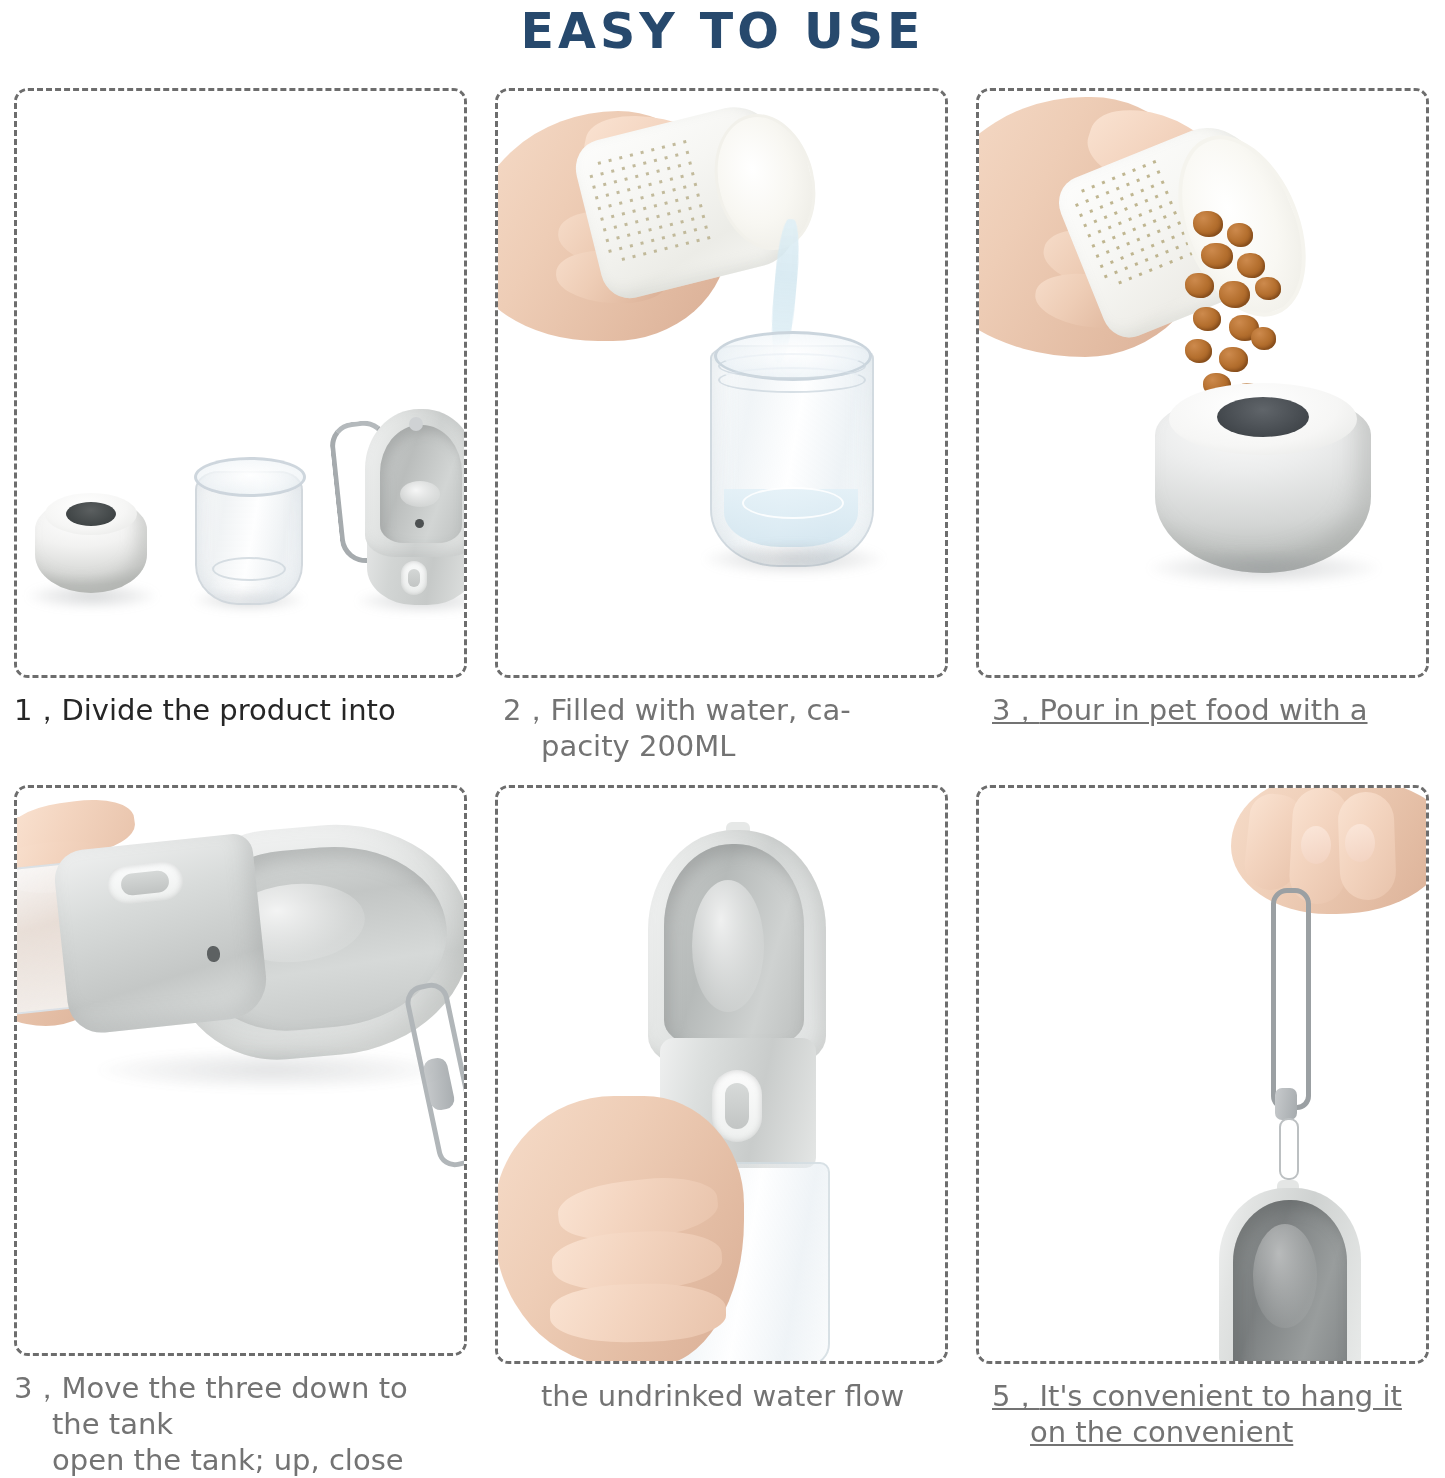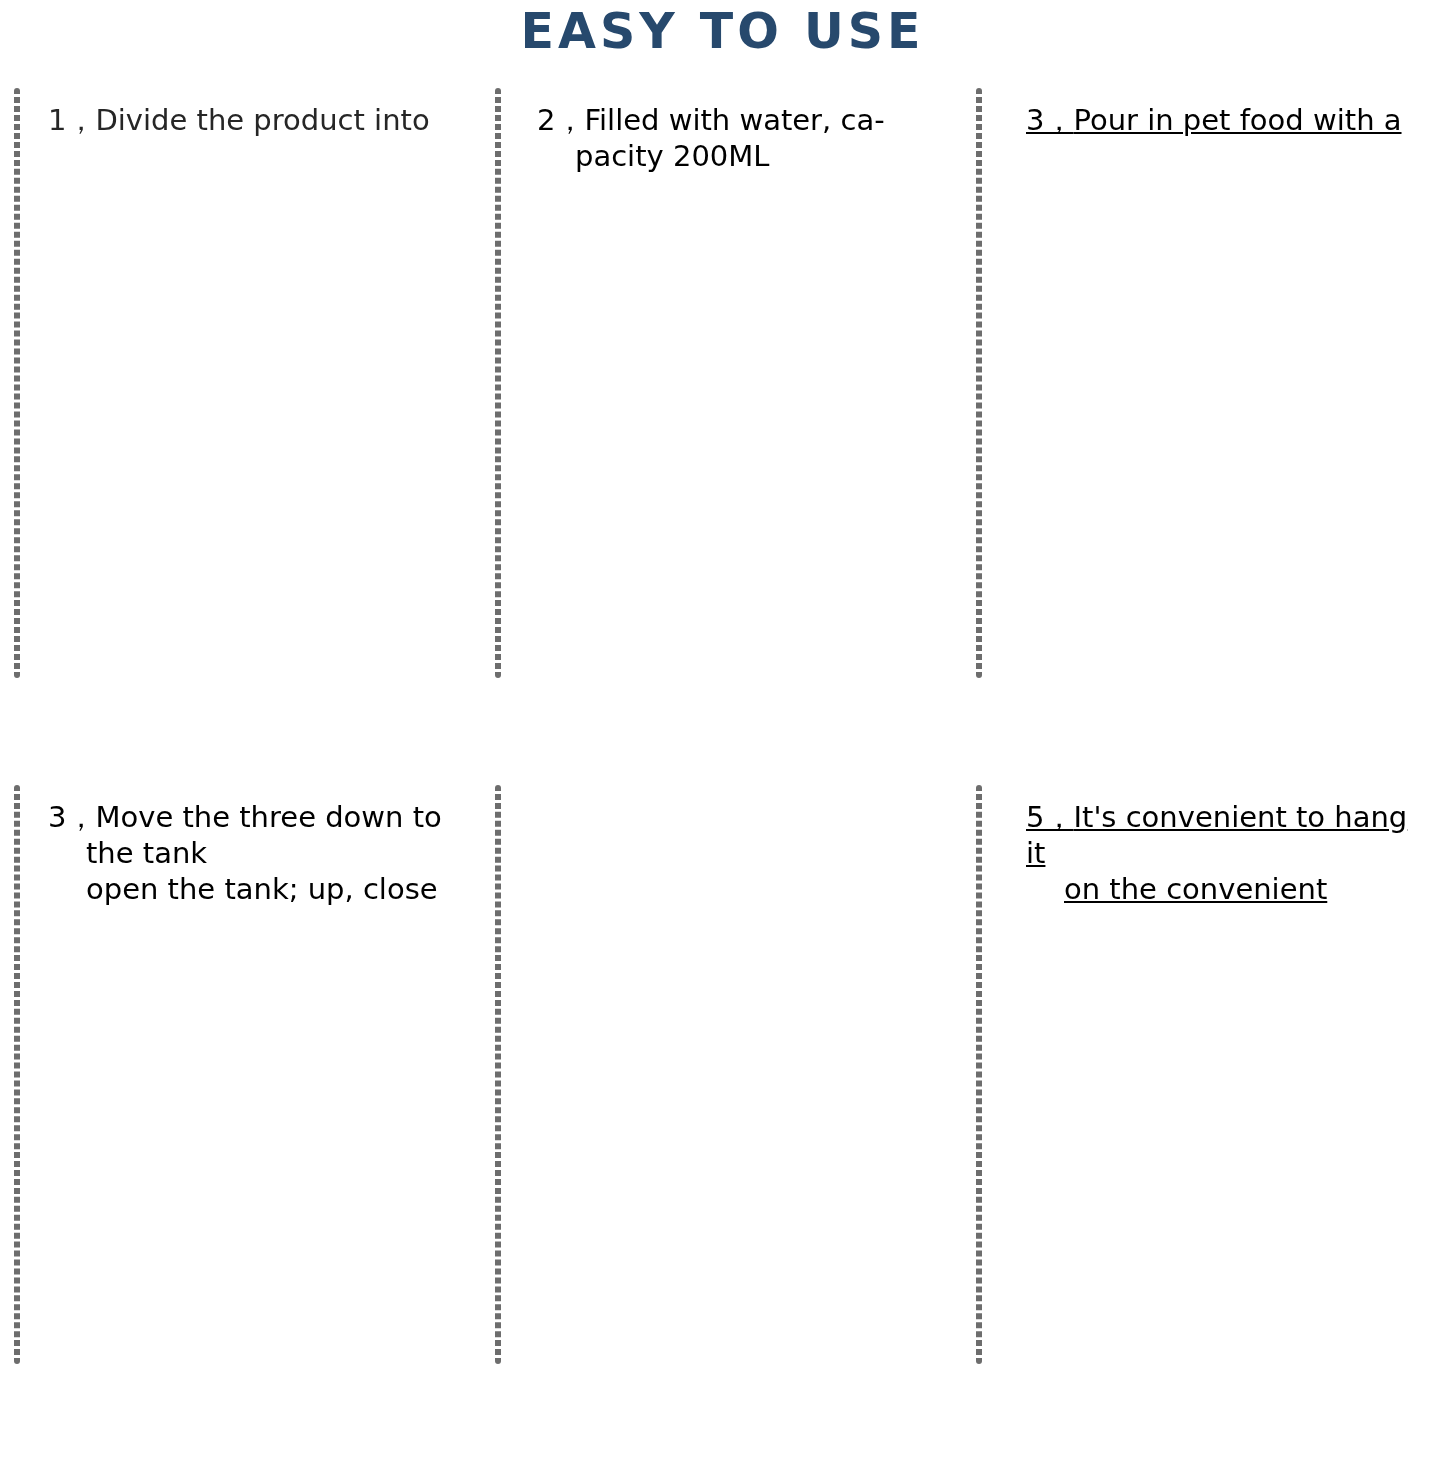--- a/index.html
+++ b/index.html
@@ -37,21 +37,21 @@
     width: 1445px;
   }
   .row {
     display: flex;
     width: 1445px;
   }
   .cell {
     width: 481px;
     box-sizing: border-box;
     display: flex;
-    flex-direction: row;
+    flex-direction: column;
   }
   .row-1 .cell { height: 697px; }
   .row-2 .cell { height: 693px; }
 
   .panel {
     margin: 0 14px;
     border: 3px dashed #6d6d6d;
     border-radius: 14px;
     position: relative;
     overflow: hidden;
@@ -60,21 +60,21 @@
   .row-1 .panel { height: 584px; }
   .row-2 .panel { height: 573px; }
 
   .caption {
     padding: 14px 8px 0 8px;
     font-size: 29px;
     line-height: 36px;
     font-family: "DejaVu Sans", sans-serif;
   }
   .caption.dark   { color: #262626; }
-  .caption.navy   { color: #000000; }
+  .caption.navy   { color: #737373; }
   .caption .hang  { display: block; }
   .caption .cont  { display: block; padding-left: 38px; }
   .cap-pad-left   { padding-left: 22px; }
   .cap-pad-left2  { padding-left: 30px; text-decoration: underline; }
   .cap-pad-left3  { padding-left: 14px; }
 
   
   .scene {
     position: absolute;
     inset: 0;
@@ -762,20 +762,21 @@
           <div class="p5-btn"></div>
           <div class="p5-bottle"></div>
 
           <div class="skin p5-hand"></div>
           <div class="skin-lt p5-f1"></div>
           <div class="skin-lt p5-f2"></div>
           <div class="skin-lt p5-f3"></div>
         </div>
       </div>
       <div class="caption navy cap-pad-left">
+        <span class="cont">the undrinked water flow</span>
       </div>
     </div>
 
     <div class="cell">
       <div class="panel">
         <div class="scene">
           <div class="skin p6-hand"></div>
           <div class="skin-lt p6-f1"></div>
           <div class="skin-lt p6-f2"></div>
           <div class="skin-lt p6-f3"></div>

